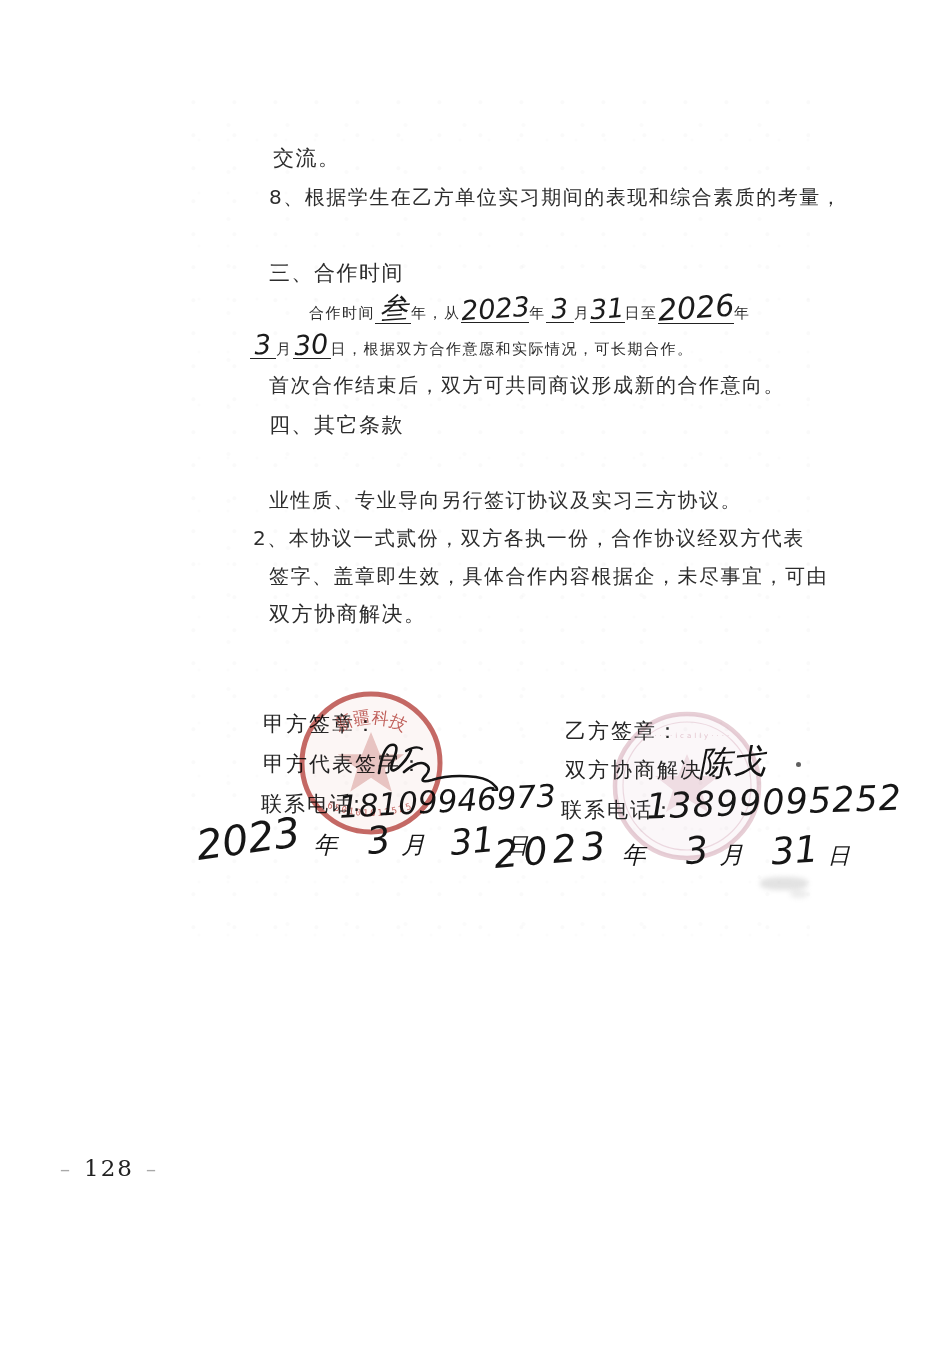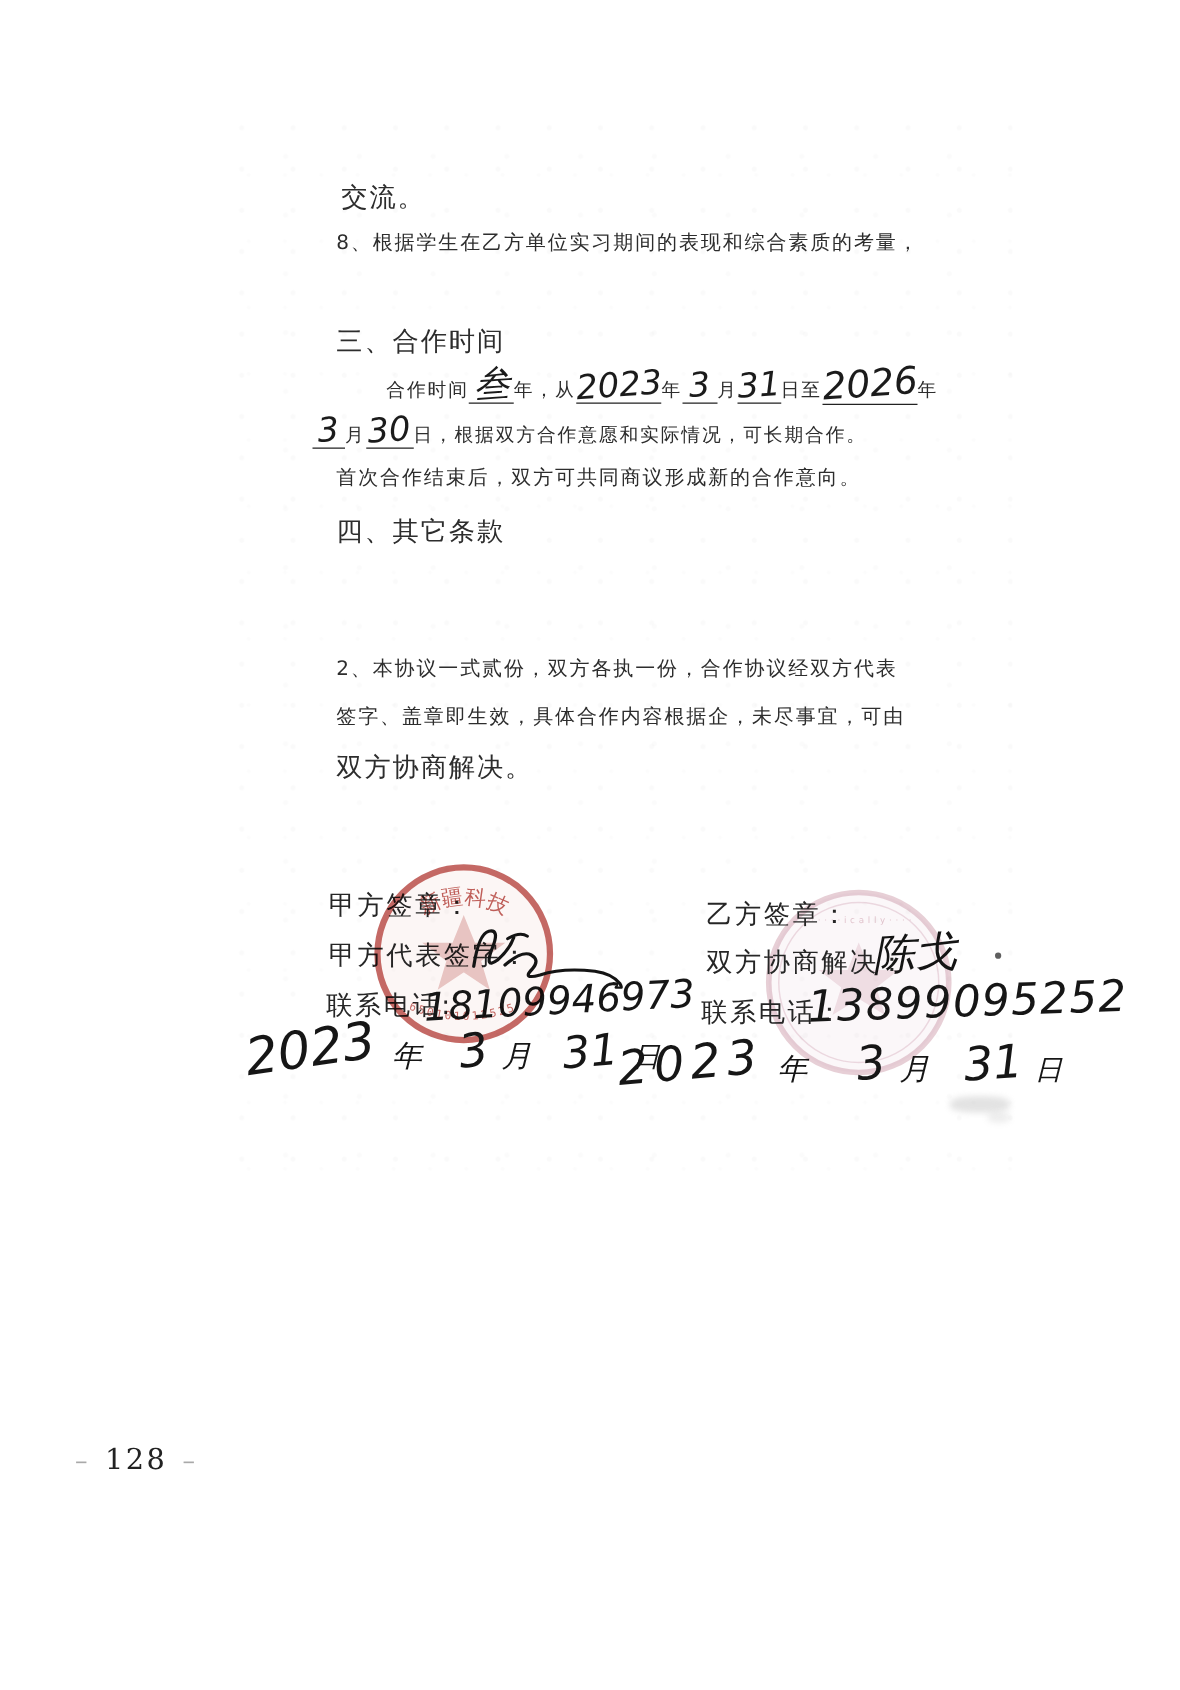--- a/index.html
+++ b/index.html
@@ -11,21 +11,21 @@
   .scan-area{
     position:absolute;left:138px;top:95px;width:624px;height:855px;
     background-image:
       radial-gradient(circle at 18% 22%, rgba(0,0,0,0.018) 0 1.5px, transparent 2.5px),
       radial-gradient(circle at 72% 64%, rgba(0,0,0,0.015) 0 1.5px, transparent 2.5px),
       radial-gradient(circle at 45% 85%, rgba(0,0,0,0.012) 0 1px, transparent 2px);
     background-size:41px 33px, 59px 47px, 29px 53px;
     pointer-events:none;
   }
   .pline{
-    position:absolute;font-size:16px;letter-spacing:1.5px;white-space:nowrap;
+    position:absolute;font-size:20px;letter-spacing:1.5px;white-space:nowrap;
     color:#2d2d2d;
   }
   .pline.big{font-size:21px;}
   .fillwrap{position:absolute;white-space:nowrap;}
   .fillwrap .pt{font-size:15px;letter-spacing:1.5px;color:#2d2d2d;vertical-align:baseline;}
   .hw{
     font-style:italic;color:#1b1b1b;display:inline-block;
     font-size:27px;transform:rotate(-4deg);vertical-align:baseline;
   }
   .blank{border-bottom:1.6px solid #222;display:inline-block;text-align:center;line-height:1;}
@@ -63,21 +63,22 @@
   <div class="fillwrap" style="left:261px;top:293px;">
     <span class="pt">合作时间</span><span class="blank" style="min-width:36px;"><span class="hw" style="font-size:29px;">叁</span></span><span class="pt">年，从</span><span class="blank" style="min-width:58px;"><span class="hw">2023</span></span><span class="pt">年</span><span class="blank" style="min-width:28px;"><span class="hw">3</span></span><span class="pt">月</span><span class="blank" style="min-width:34px;"><span class="hw">31</span></span><span class="pt">日至</span><span class="blank" style="min-width:62px;"><span class="hw" style="font-size:30px;">2026</span></span><span class="pt">年</span>
   </div>
 
   <div class="fillwrap" style="left:202px;top:331px;">
     <span class="blank" style="min-width:26px;"><span class="hw">3</span></span><span class="pt">月</span><span class="blank" style="min-width:38px;"><span class="hw">30</span></span><span class="pt">日，根据双方合作意愿和实际情况，可长期合作。</span>
   </div>
 
   <div class="pline" style="left:221px;top:372px;">首次合作结束后，双方可共同商议形成新的合作意向。</div>
   <div class="pline big" style="left:221px;top:411px;">四、其它条款</div>
-  <div class="pline" style="left:221px;top:525px;">2、本协议一式贰份，双方各执一份，合作协议经双方代表</div>
+  <div class="pline" style="left:221px;top:487px;">业性质、专业导向另行签订协议及实习三方协议。</div>
+  <div class="pline" style="left:205px;top:525px;">2、本协议一式贰份，双方各执一份，合作协议经双方代表</div>
   <div class="pline" style="left:221px;top:563px;">签字、盖章即生效，具体合作内容根据企，未尽事宜，可由</div>
   <div class="pline big" style="left:221px;top:600px;font-family:Liberation Mono, monospace;">双方协商解决。</div>
 
   <div class="siglabel" style="left:215px;top:710px;">甲方签章：</div>
   <div class="siglabel" style="left:215px;top:750px;">甲方代表签字：</div>
   <div class="siglabel" style="left:213px;top:790px;">联系电话:</div>
   <div class="hwphone" style="left:291px;top:783px;font-size:31px;transform:rotate(-3deg);">18109946973</div>
 
   <svg class="sealsvg" style="left:247px;top:687px;" width="152" height="152" viewBox="0 0 152 152">
     <circle cx="76" cy="76" r="69" fill="none" stroke="#b5443e" stroke-width="5" opacity="0.8"></circle>

